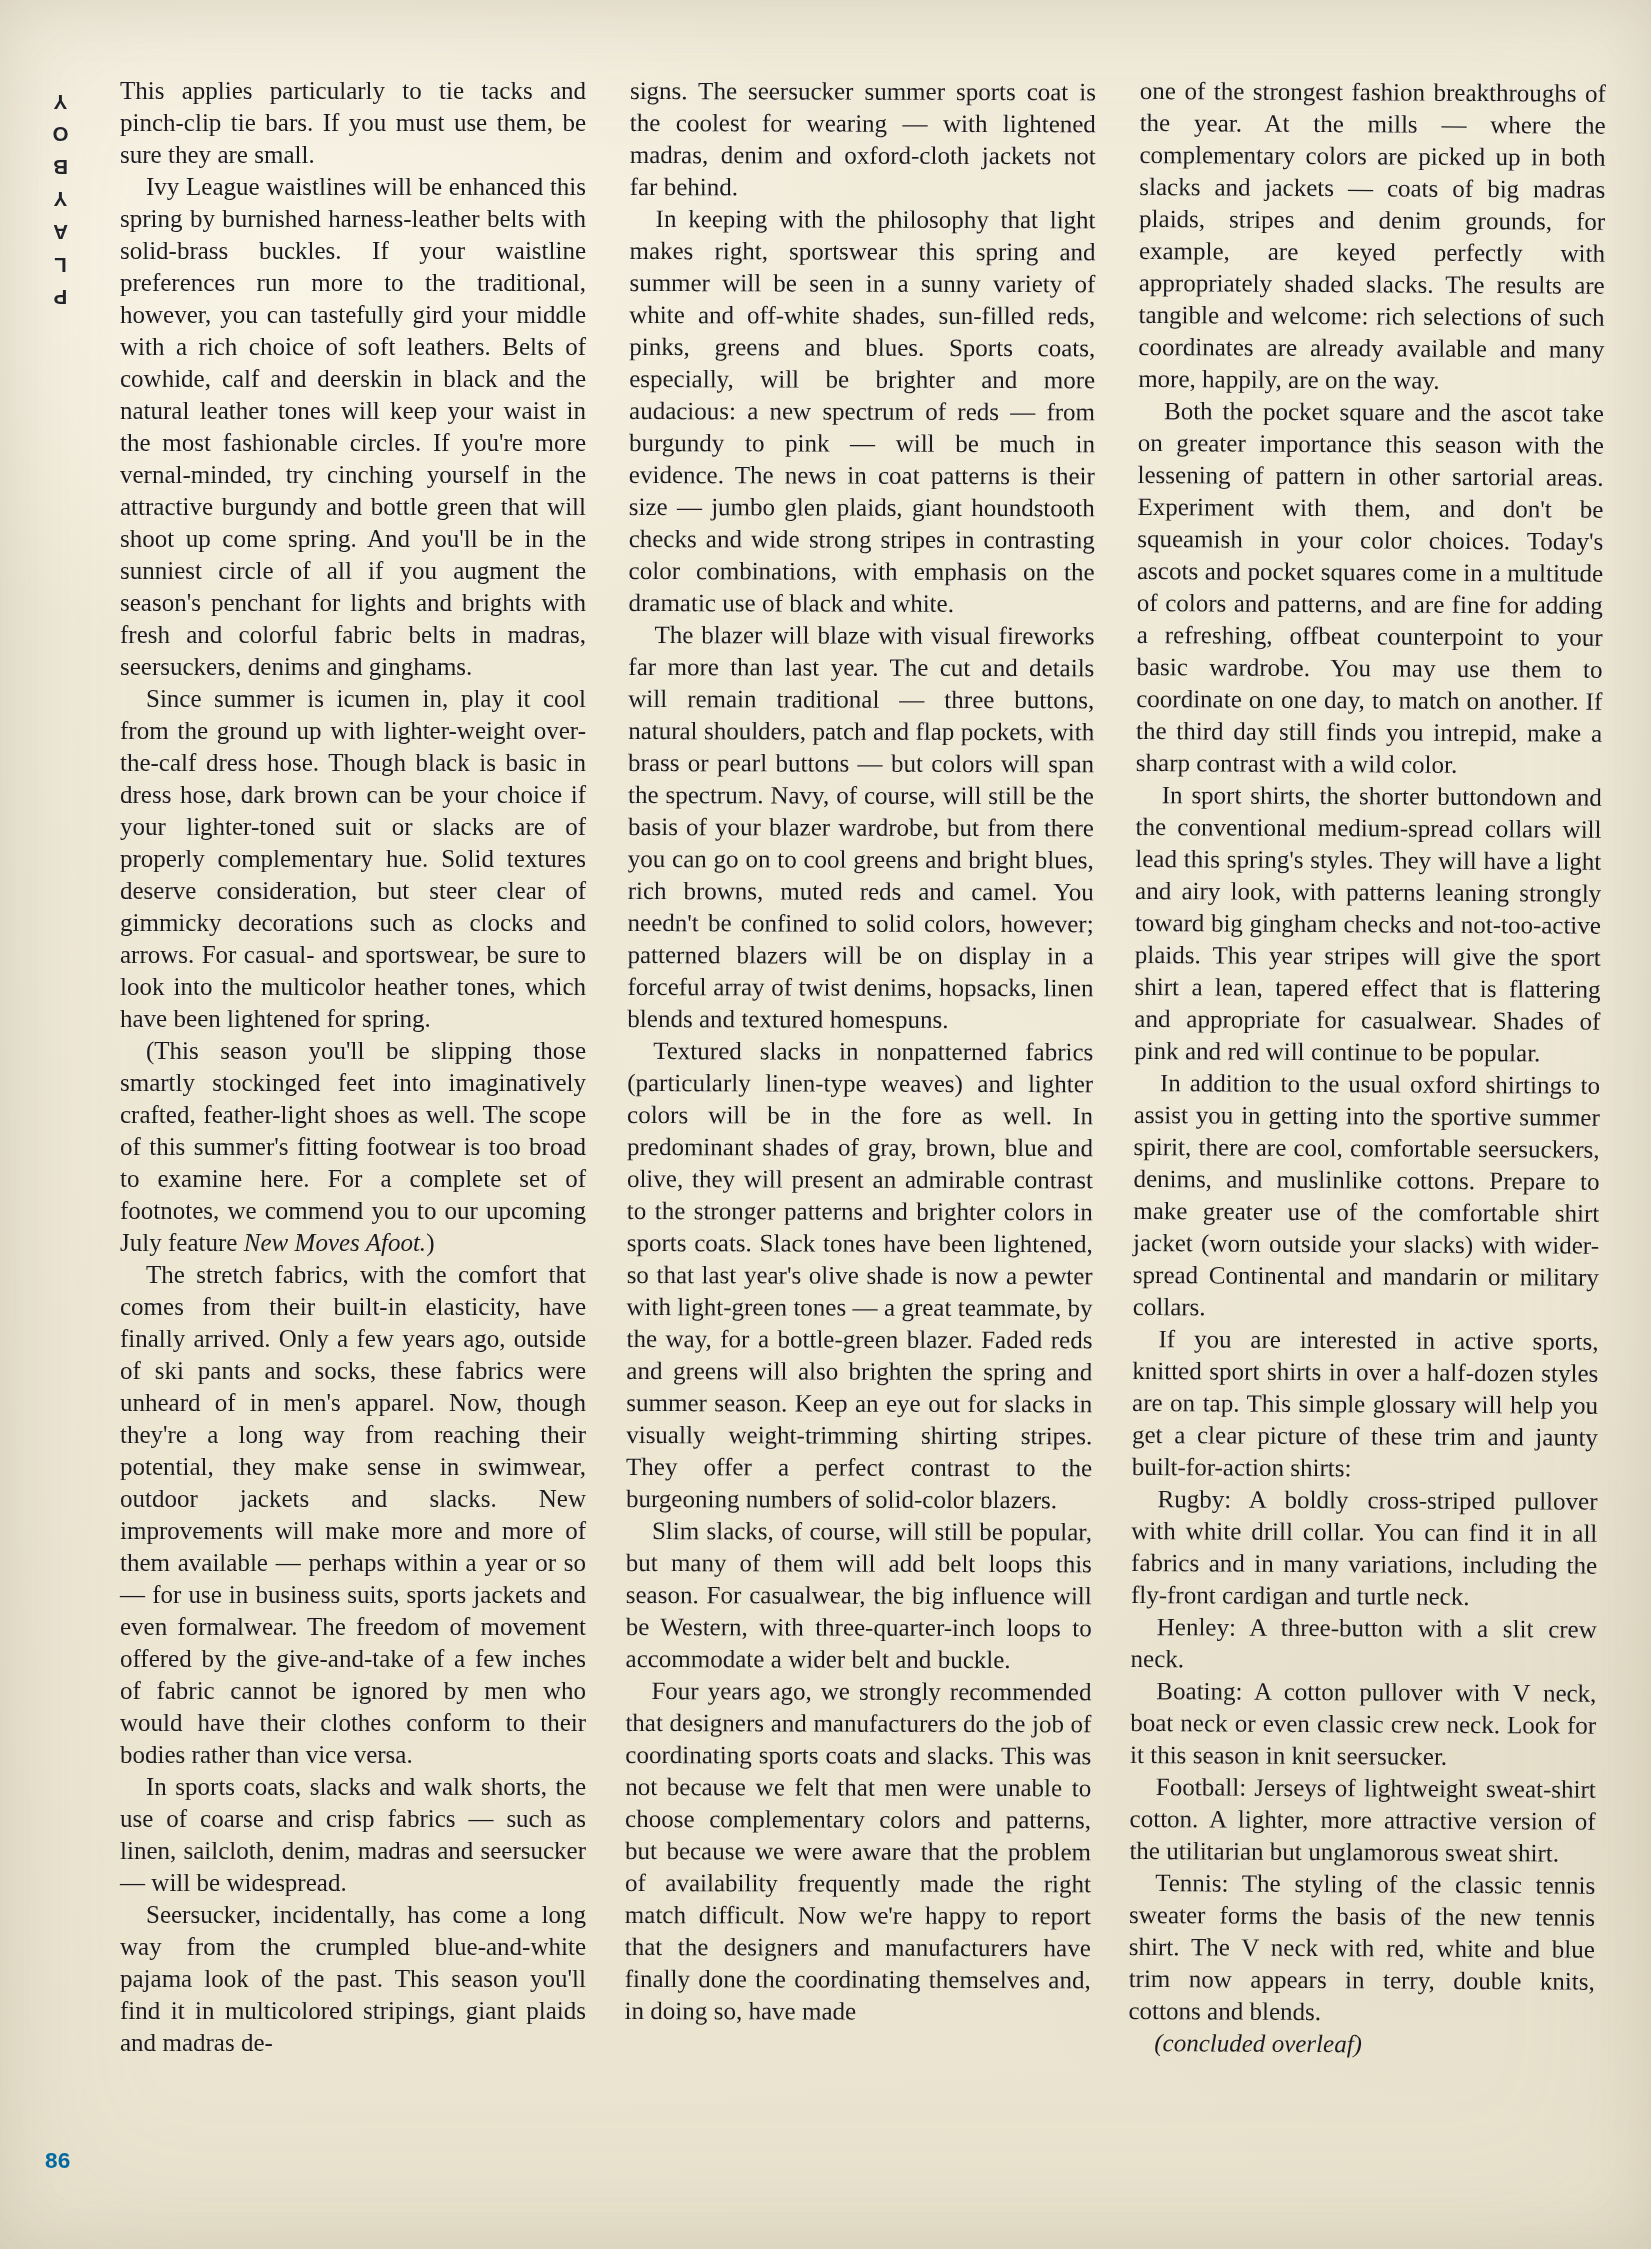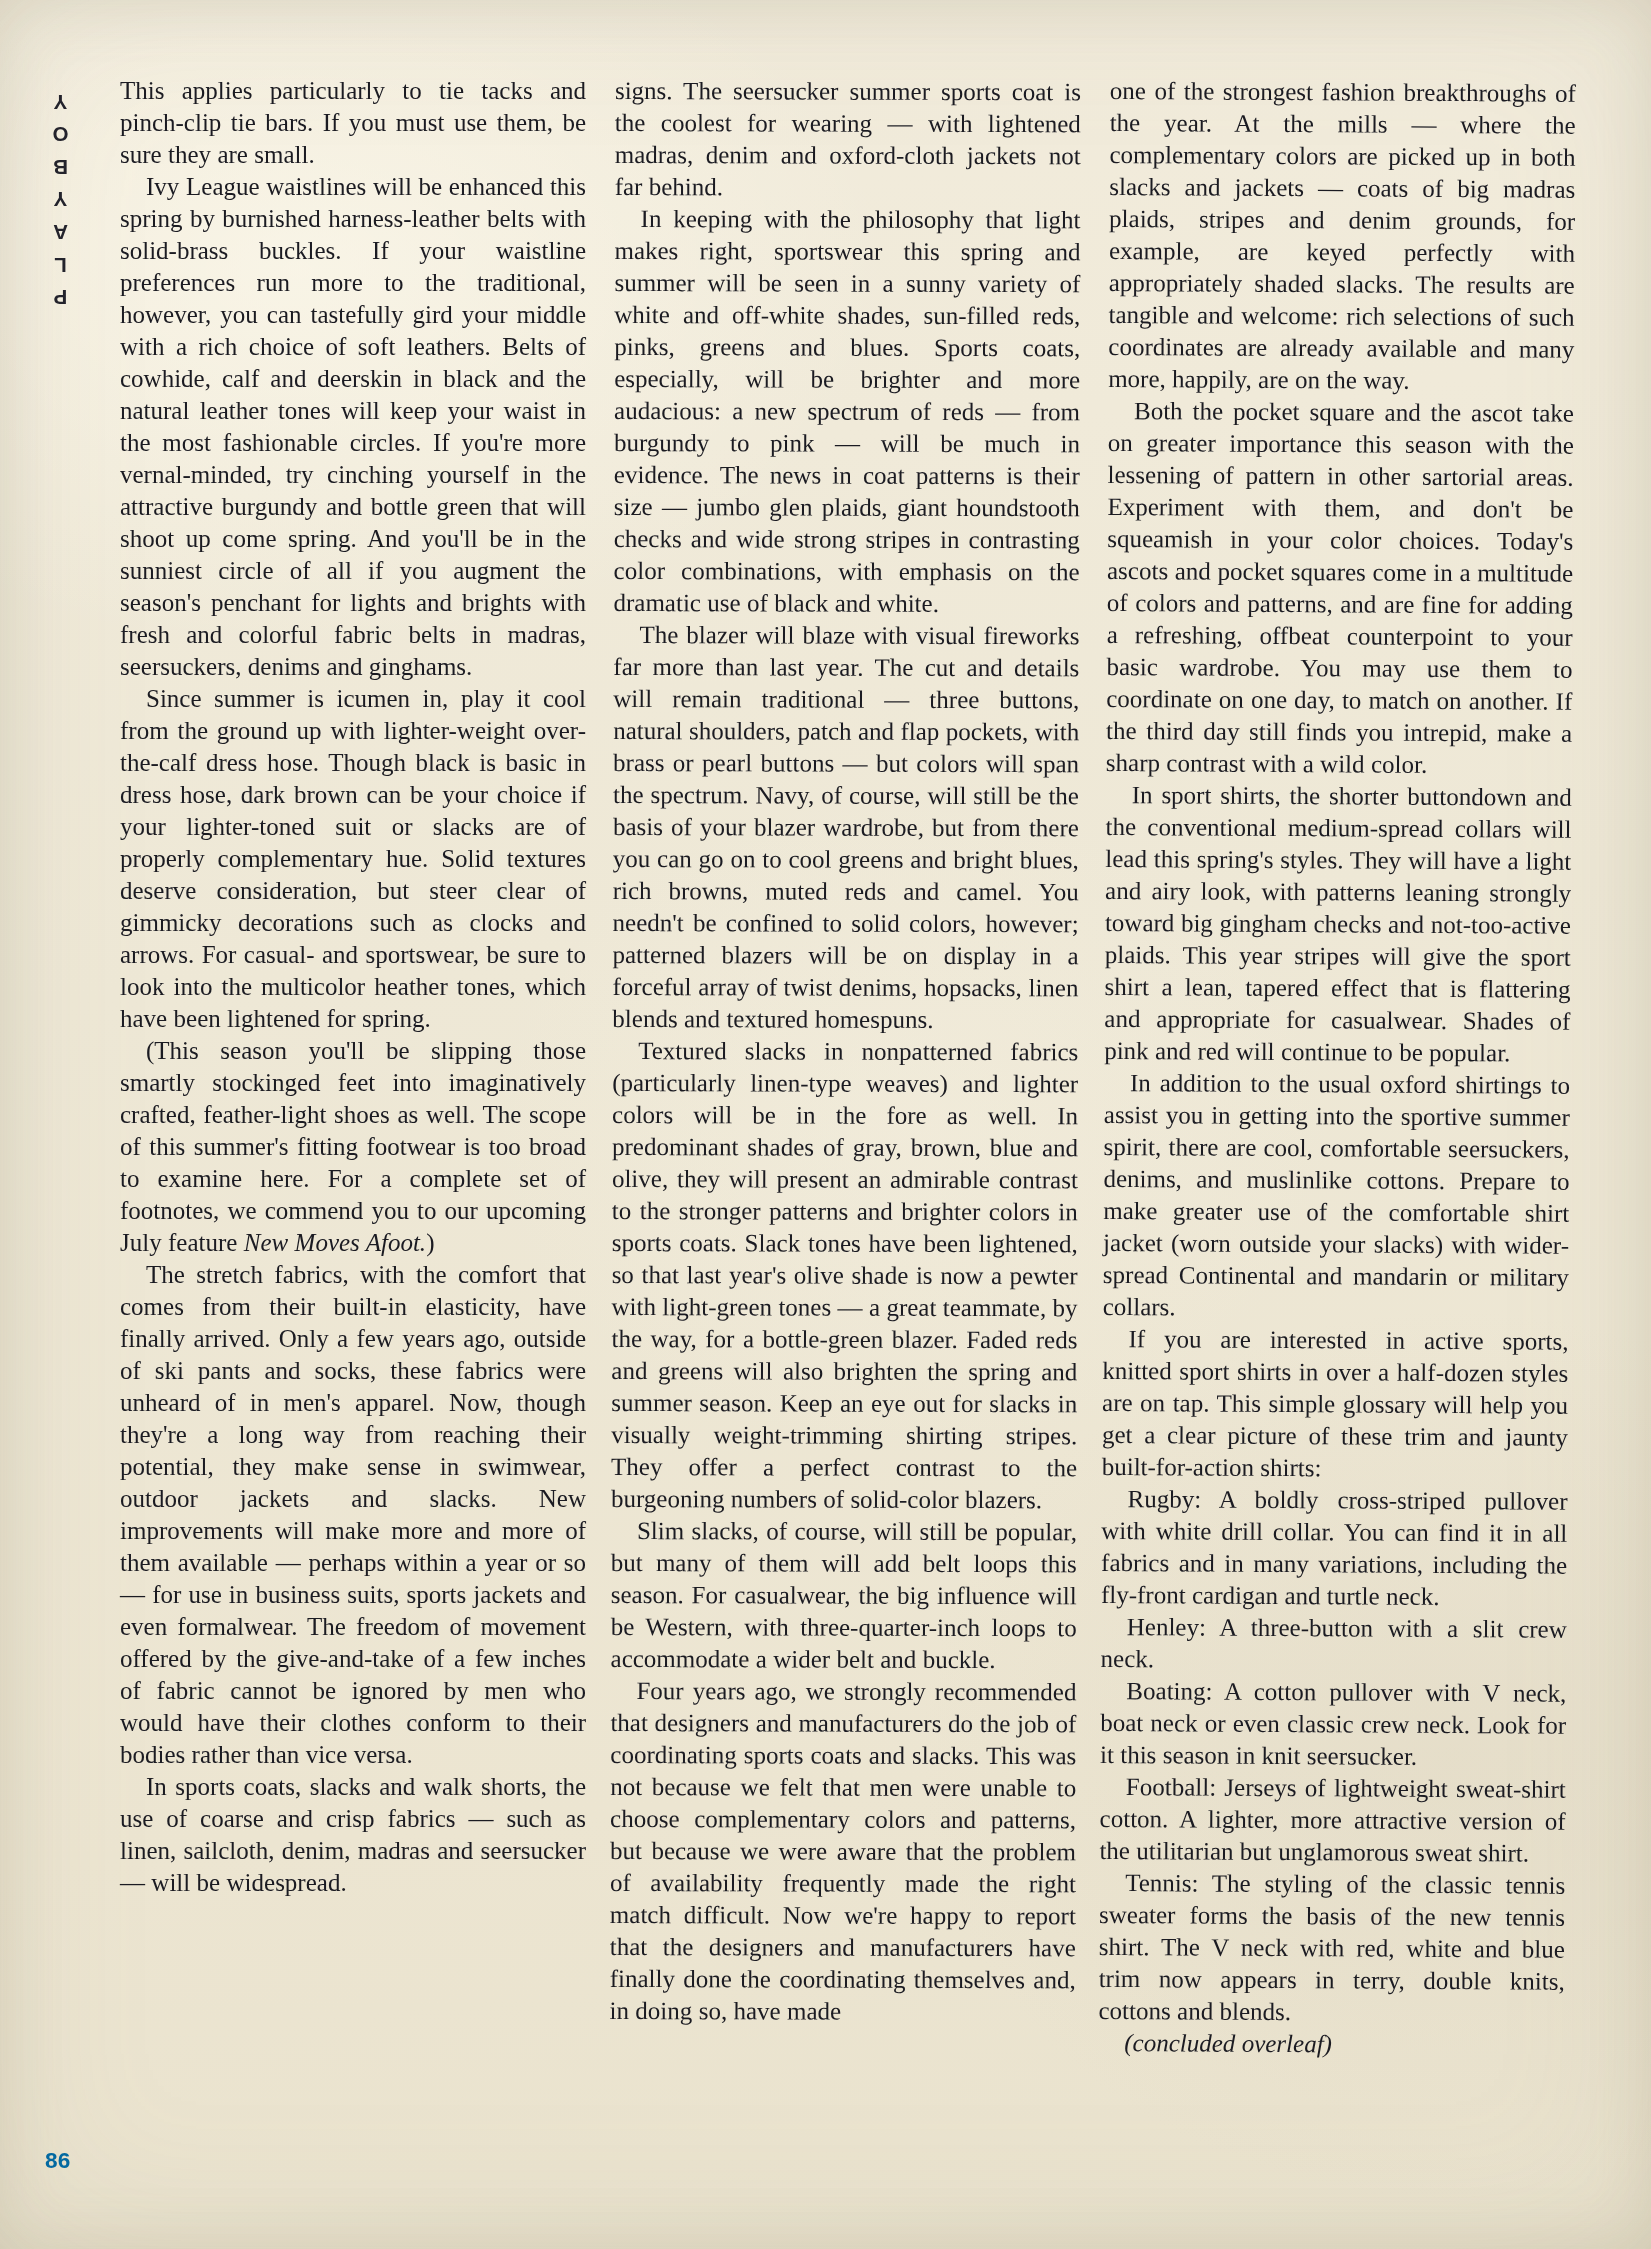--- a/index.html
+++ b/index.html
@@ -73,21 +73,21 @@
   }
 
   
   .columns {
     position: absolute;
     left: 120px;
     top: 75px;
     width: 1470px;
     height: 2095px;
     display: flex;
-    gap: 29px;
+    gap: 44px;
   }
   .col {
     width: 466px;
     flex: 0 0 466px;
     position: relative;
   }
   .col-1 { }
   .col-2 { transform: rotate(0.16deg); transform-origin: top left; }
   .col-3 { transform: rotate(0.34deg); transform-origin: top left; }
 
@@ -130,20 +130,21 @@
 
     <div class="columns">
 
       <div class="col col-1">
         <p class="no-indent">This applies particularly to tie tacks and pinch-clip tie bars. If you must use them, be sure they are small.</p>
         <p>Ivy League waistlines will be enhanced this spring by burnished harness-leather belts with solid-brass buckles. If your waistline preferences run more to the traditional, however, you can tastefully gird your middle with a rich choice of soft leathers. Belts of cowhide, calf and deerskin in black and the natural leather tones will keep your waist in the most fashionable circles. If you're more vernal-minded, try cinching yourself in the attractive burgundy and bottle green that will shoot up come spring. And you'll be in the sunniest circle of all if you augment the season's penchant for lights and brights with fresh and colorful fabric belts in madras, seersuckers, denims and ginghams.</p>
         <p>Since summer is icumen in, play it cool from the ground up with lighter-weight over-the-calf dress hose. Though black is basic in dress hose, dark brown can be your choice if your lighter-toned suit or slacks are of properly complementary hue. Solid textures deserve consideration, but steer clear of gimmicky decorations such as clocks and arrows. For casual- and sportswear, be sure to look into the multicolor heather tones, which have been lightened for spring.</p>
         <p><span>(This season you'll be slipping those smartly stockinged feet into imaginatively crafted, feather-light shoes as well. The scope of this summer's fitting footwear is too broad to examine here. For a complete set of footnotes, we commend you to our upcoming July feature </span><i>New Moves Afoot.</i><span>)</span></p>
         <p>The stretch fabrics, with the comfort that comes from their built-in elasticity, have finally arrived. Only a few years ago, outside of ski pants and socks, these fabrics were unheard of in men's apparel. Now, though they're a long way from reaching their potential, they make sense in swimwear, outdoor jackets and slacks. New improvements will make more and more of them available — perhaps within a year or so — for use in business suits, sports jackets and even formalwear. The freedom of movement offered by the give-and-take of a few inches of fabric cannot be ignored by men who would have their clothes conform to their bodies rather than vice versa.</p>
         <p>In sports coats, slacks and walk shorts, the use of coarse and crisp fabrics — such as linen, sailcloth, denim, madras and seersucker — will be widespread.</p>
+        <p>Seersucker, incidentally, has come a long way from the crumpled blue-and-white pajama look of the past. This season you'll find it in multicolored stripings, giant plaids and madras de-</p>
       </div>
 
       <div class="col col-2">
         <p class="no-indent">signs. The seersucker summer sports coat is the coolest for wearing — with lightened madras, denim and oxford-cloth jackets not far behind.</p>
         <p>In keeping with the philosophy that light makes right, sportswear this spring and summer will be seen in a sunny variety of white and off-white shades, sun-filled reds, pinks, greens and blues. Sports coats, especially, will be brighter and more audacious: a new spectrum of reds — from burgundy to pink — will be much in evidence. The news in coat patterns is their size — jumbo glen plaids, giant houndstooth checks and wide strong stripes in contrasting color combinations, with emphasis on the dramatic use of black and white.</p>
         <p>The blazer will blaze with visual fireworks far more than last year. The cut and details will remain traditional — three buttons, natural shoulders, patch and flap pockets, with brass or pearl buttons — but colors will span the spectrum. Navy, of course, will still be the basis of your blazer wardrobe, but from there you can go on to cool greens and bright blues, rich browns, muted reds and camel. You needn't be confined to solid colors, however; patterned blazers will be on display in a forceful array of twist denims, hopsacks, linen blends and textured homespuns.</p>
         <p>Textured slacks in nonpatterned fabrics (particularly linen-type weaves) and lighter colors will be in the fore as well. In predominant shades of gray, brown, blue and olive, they will present an admirable contrast to the stronger patterns and brighter colors in sports coats. Slack tones have been lightened, so that last year's olive shade is now a pewter with light-green tones — a great teammate, by the way, for a bottle-green blazer. Faded reds and greens will also brighten the spring and summer season. Keep an eye out for slacks in visually weight-trimming shirting stripes. They offer a perfect contrast to the burgeoning numbers of solid-color blazers.</p>
         <p>Slim slacks, of course, will still be popular, but many of them will add belt loops this season. For casualwear, the big influence will be Western, with three-quarter-inch loops to accommodate a wider belt and buckle.</p>
         <p>Four years ago, we strongly recommended that designers and manufacturers do the job of coordinating sports coats and slacks. This was not because we felt that men were unable to choose complementary colors and patterns, but because we were aware that the problem of availability frequently made the right match difficult. Now we're happy to report that the designers and manufacturers have finally done the coordinating themselves and, in doing so, have made</p>
       </div>

